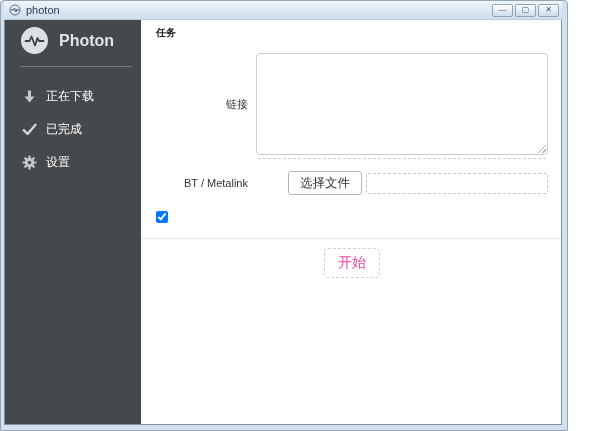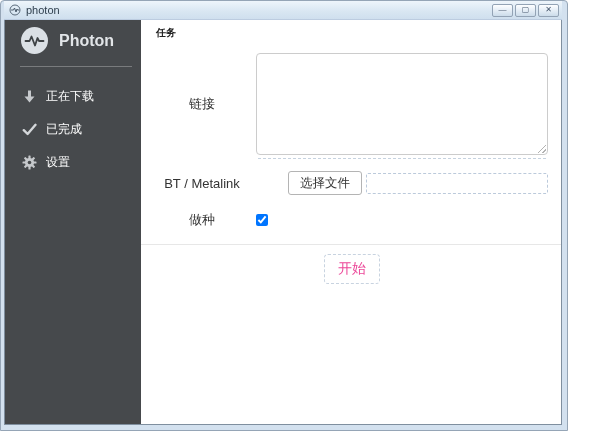--- a/index.html
+++ b/index.html
@@ -60,21 +60,21 @@
   }
   .nav-icon { width: 15px; height: 15px; display: inline-flex; flex-shrink: 0; }
   
   .main { flex: 1; background: #fff; padding: 6px 13px 0 15px; overflow: hidden; }
   .page-title { font-size: 10px; font-weight: bold; color: #222; }
   .form { margin-top: 13px; }
   .row { display: flex; align-items: center; }
   .row + .row { margin-top: 16px; }
   .flabel {
     width: 92px; flex-shrink: 0; margin-right: 8px;
-    text-align: center; font-size: 13px; color: #333;
+    text-align: right; font-size: 11px; color: #333;
   }
   .ta-wrap { position: relative; flex: 1; }
   .ta-wrap::after {
     content: ''; position: absolute; left: 2px; right: 2px; bottom: -4px;
     border-top: 1px dashed #c6d2df;
   }
   textarea.link-input {
     display: block; width: 100%; height: 102px;
     border: 1px solid #ccc; border-radius: 4px;
     resize: none; outline: none;
@@ -198,21 +198,20 @@
 
         <div class="row">
           <label class="flabel">BT / Metalink</label>
           <div class="file-ctrl">
             <button class="file-btn">选择文件</button>
             <div class="file-area"></div>
           </div>
         </div>
 
         <div class="row">
-          <label class="flabel">做种</label>
           <input type="checkbox" class="seed-checkbox" checked="checked" style="">
         </div>
       </div>
 
       <hr class="main-divider">
 
       <div class="actions">
         <button class="btn-start" disabled="">开始</button>
       </div>
     </main>

